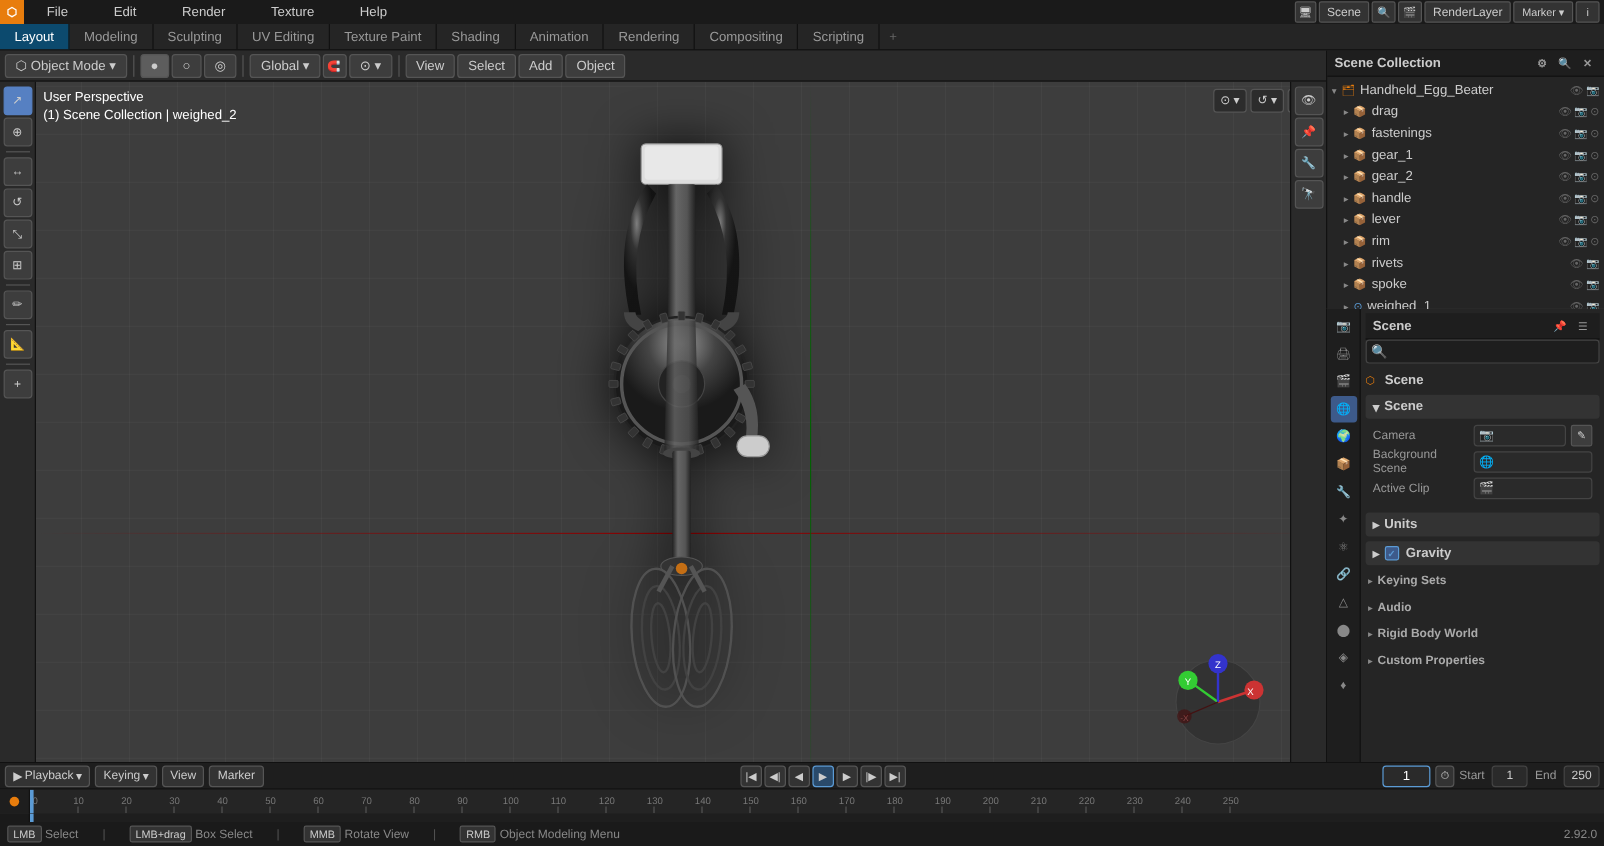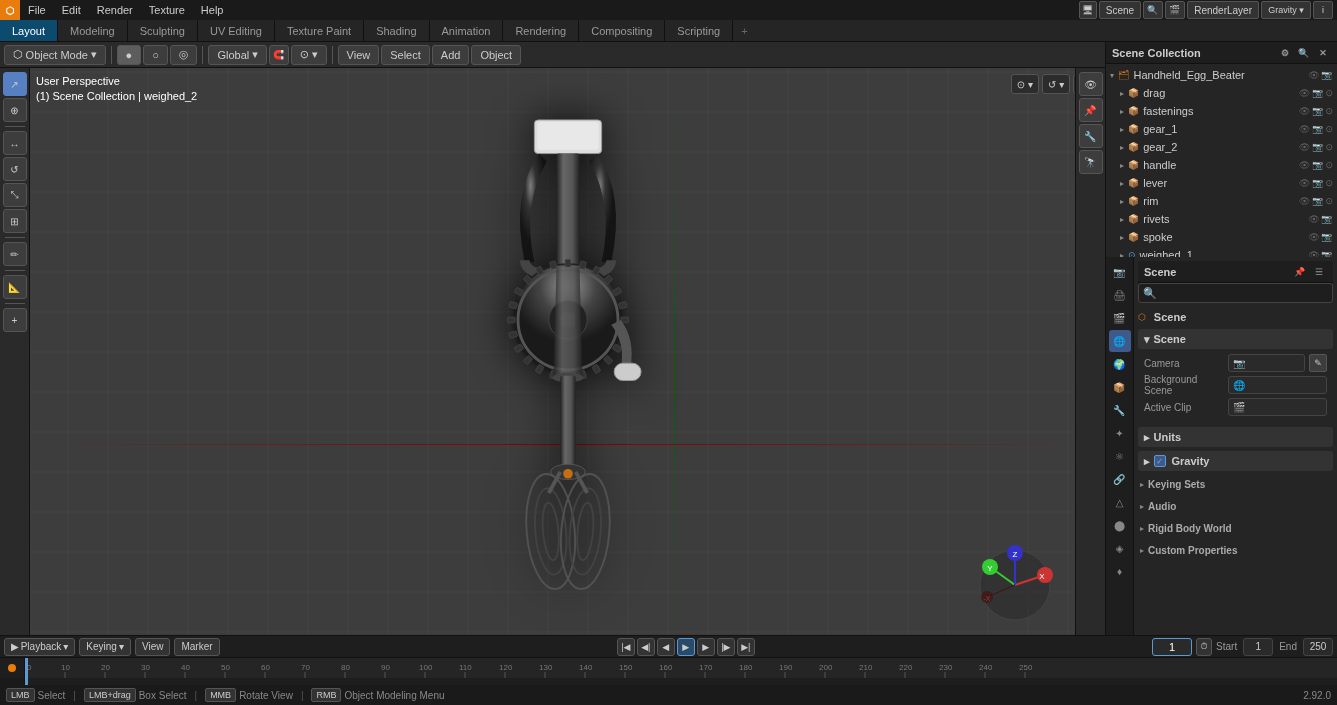--- a/index.html
+++ b/index.html
@@ -29,21 +29,21 @@
       background: #e87d0d;
       display: flex; align-items: center; justify-content: center;
       font-size: 10px; color: white; font-weight: bold;
     }
     .top-menu-items {
       display: flex;
       align-items: center;
       height: 100%;
     }
     .top-menu-item {
-      padding: 0 8px;
+      padding: 0 19px;
       height: 100%;
       display: flex; align-items: center;
       color: #ccc;
       font-size: 11px;
       cursor: pointer;
     }
 
     .top-menu-right {
       position: absolute;
       right: 0; top: 0;
@@ -511,21 +511,21 @@
     
     #status-bar {
       position: absolute;
       bottom: 0; left: 0; right: 0;
       height: 20px;
       background: #1a1a1a;
       display: flex;
       align-items: center;
       padding: 0 6px;
       z-index: 200;
-      gap: 8px;
+      gap: 20px;
       font-size: 10px;
       color: #888;
     }
     .sb-item { display: flex; align-items: center; gap: 3px; }
     .sb-key {
       background: #333;
       border: 1px solid #555;
       border-radius: 2px;
       padding: 0 4px;
       height: 14px;
@@ -628,21 +628,21 @@
     <div class="top-menu-item">Render</div>
     <div class="top-menu-item">Texture</div>
     <div class="top-menu-item">Help</div>
   </div>
   <div class="top-menu-right">
     <div class="ws-icon-btn" style="width:18px;height:18px;">🖥</div>
     <div class="top-menu-right-item">Scene</div>
     <div class="ws-icon-btn">🔍</div>
     <div class="ws-icon-btn">🎬</div>
     <div class="top-menu-right-item">RenderLayer</div>
-    <div class="ws-icon-btn" style="width:50px;">Gravity ▾</div>
+    <div class="ws-icon-btn" style="width:50px;">Marker ▾</div>
     <div class="ws-icon-btn">i</div>
   </div>
 </div>
 
 <div id="workspace-tabs">
   <div class="ws-tab" style="background:#0c4a6e;color:#fff;">Layout</div>
   <div class="ws-tab">Modeling</div>
   <div class="ws-tab">Sculpting</div>
   <div class="ws-tab">UV Editing</div>
   <div class="ws-tab">Texture Paint</div>

